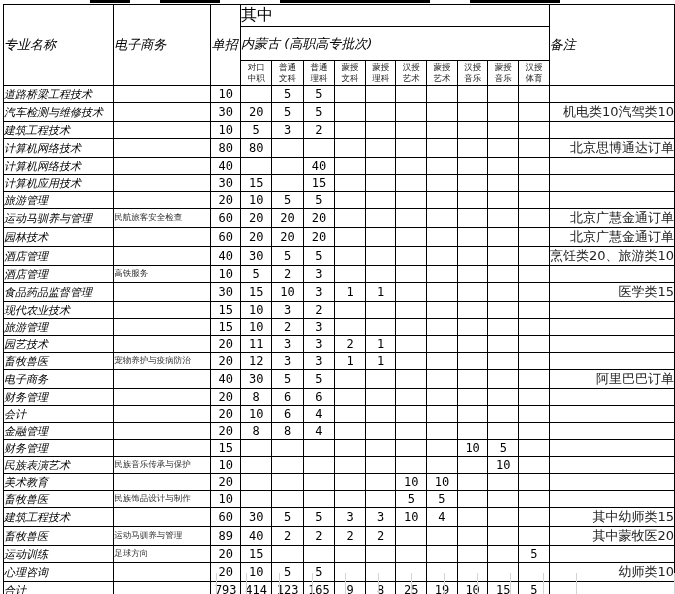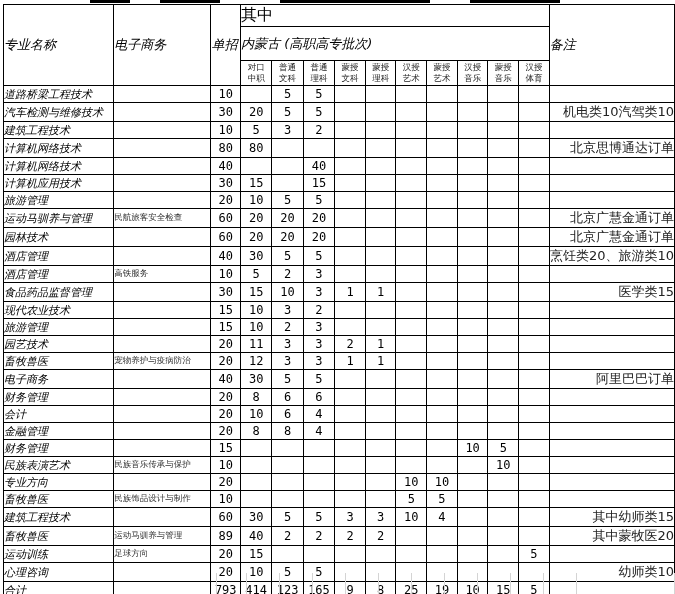--- a/index.html
+++ b/index.html
@@ -449,21 +449,21 @@
         <td class="num"></td>
         <td class="num"></td>
         <td class="num"></td>
         <td class="num"></td>
         <td class="num"></td>
         <td class="num">10</td>
         <td class="num"></td>
         <td class="remark"></td>
       </tr>
       <tr class="data">
-        <td class="name">专业方向</td>
+        <td class="name">美术教育</td>
         <td class="dir"></td>
         <td class="num">20</td>
         <td class="num"></td>
         <td class="num"></td>
         <td class="num"></td>
         <td class="num"></td>
         <td class="num"></td>
         <td class="num">10</td>
         <td class="num">10</td>
         <td class="num"></td>

